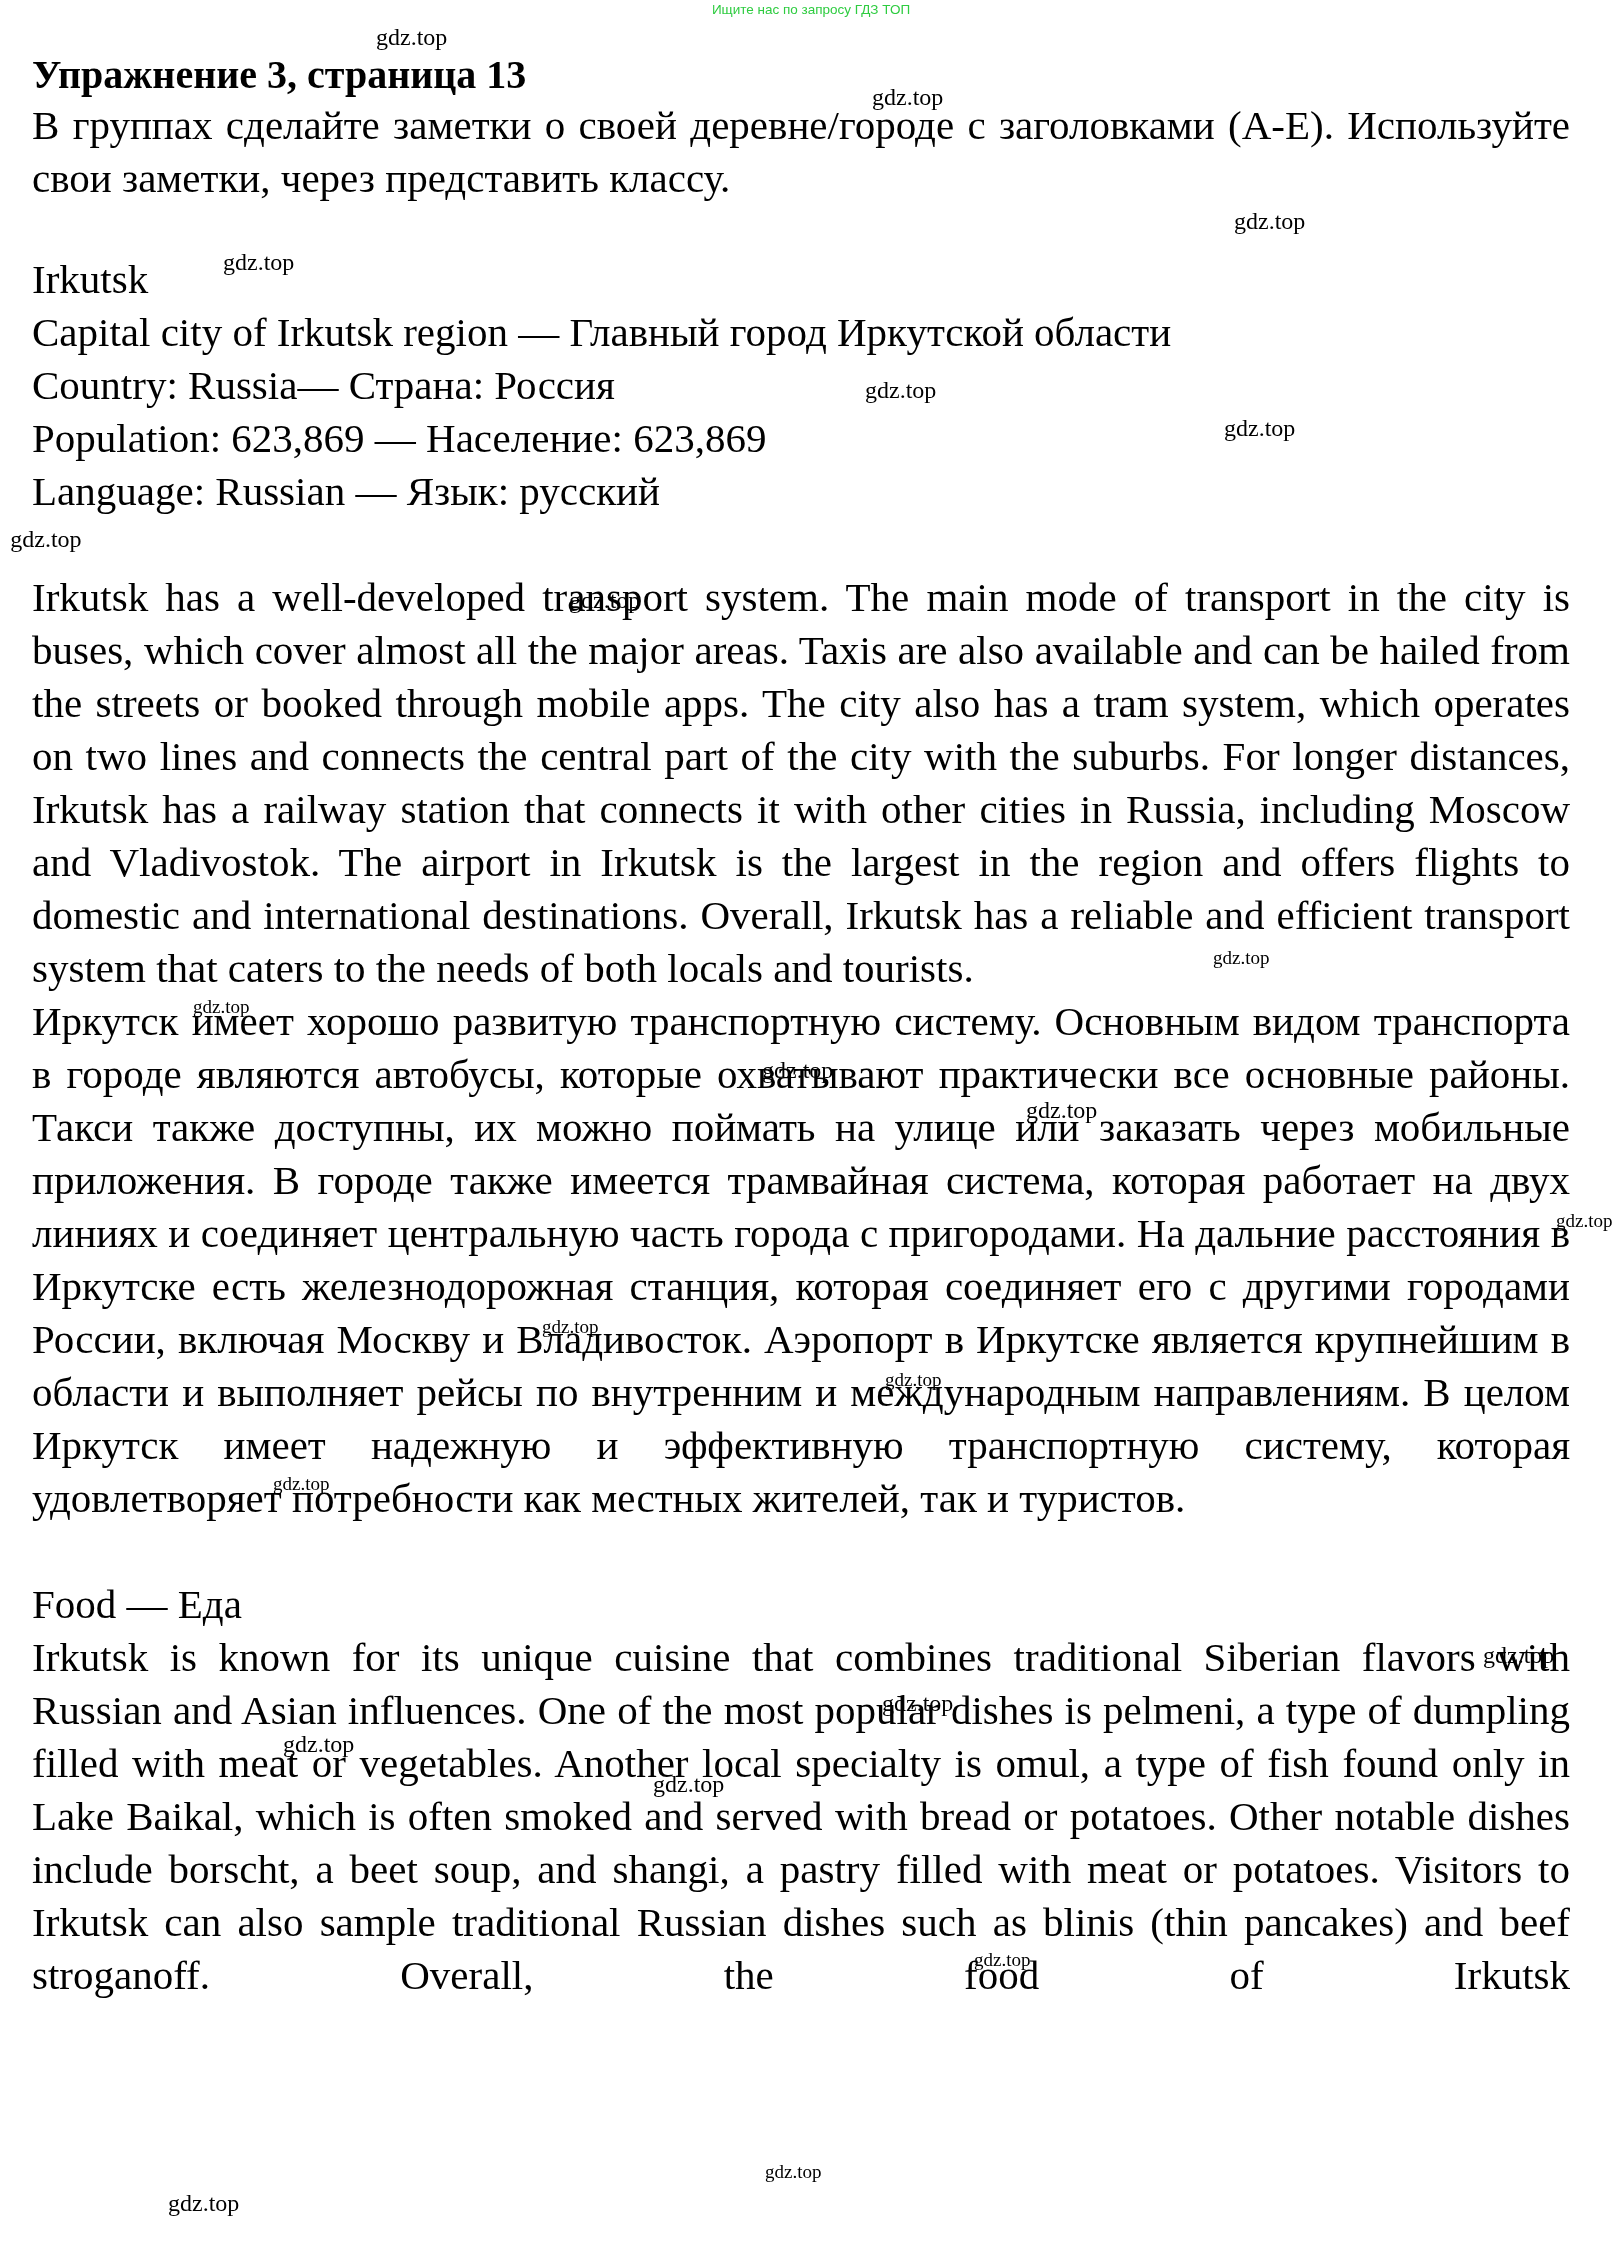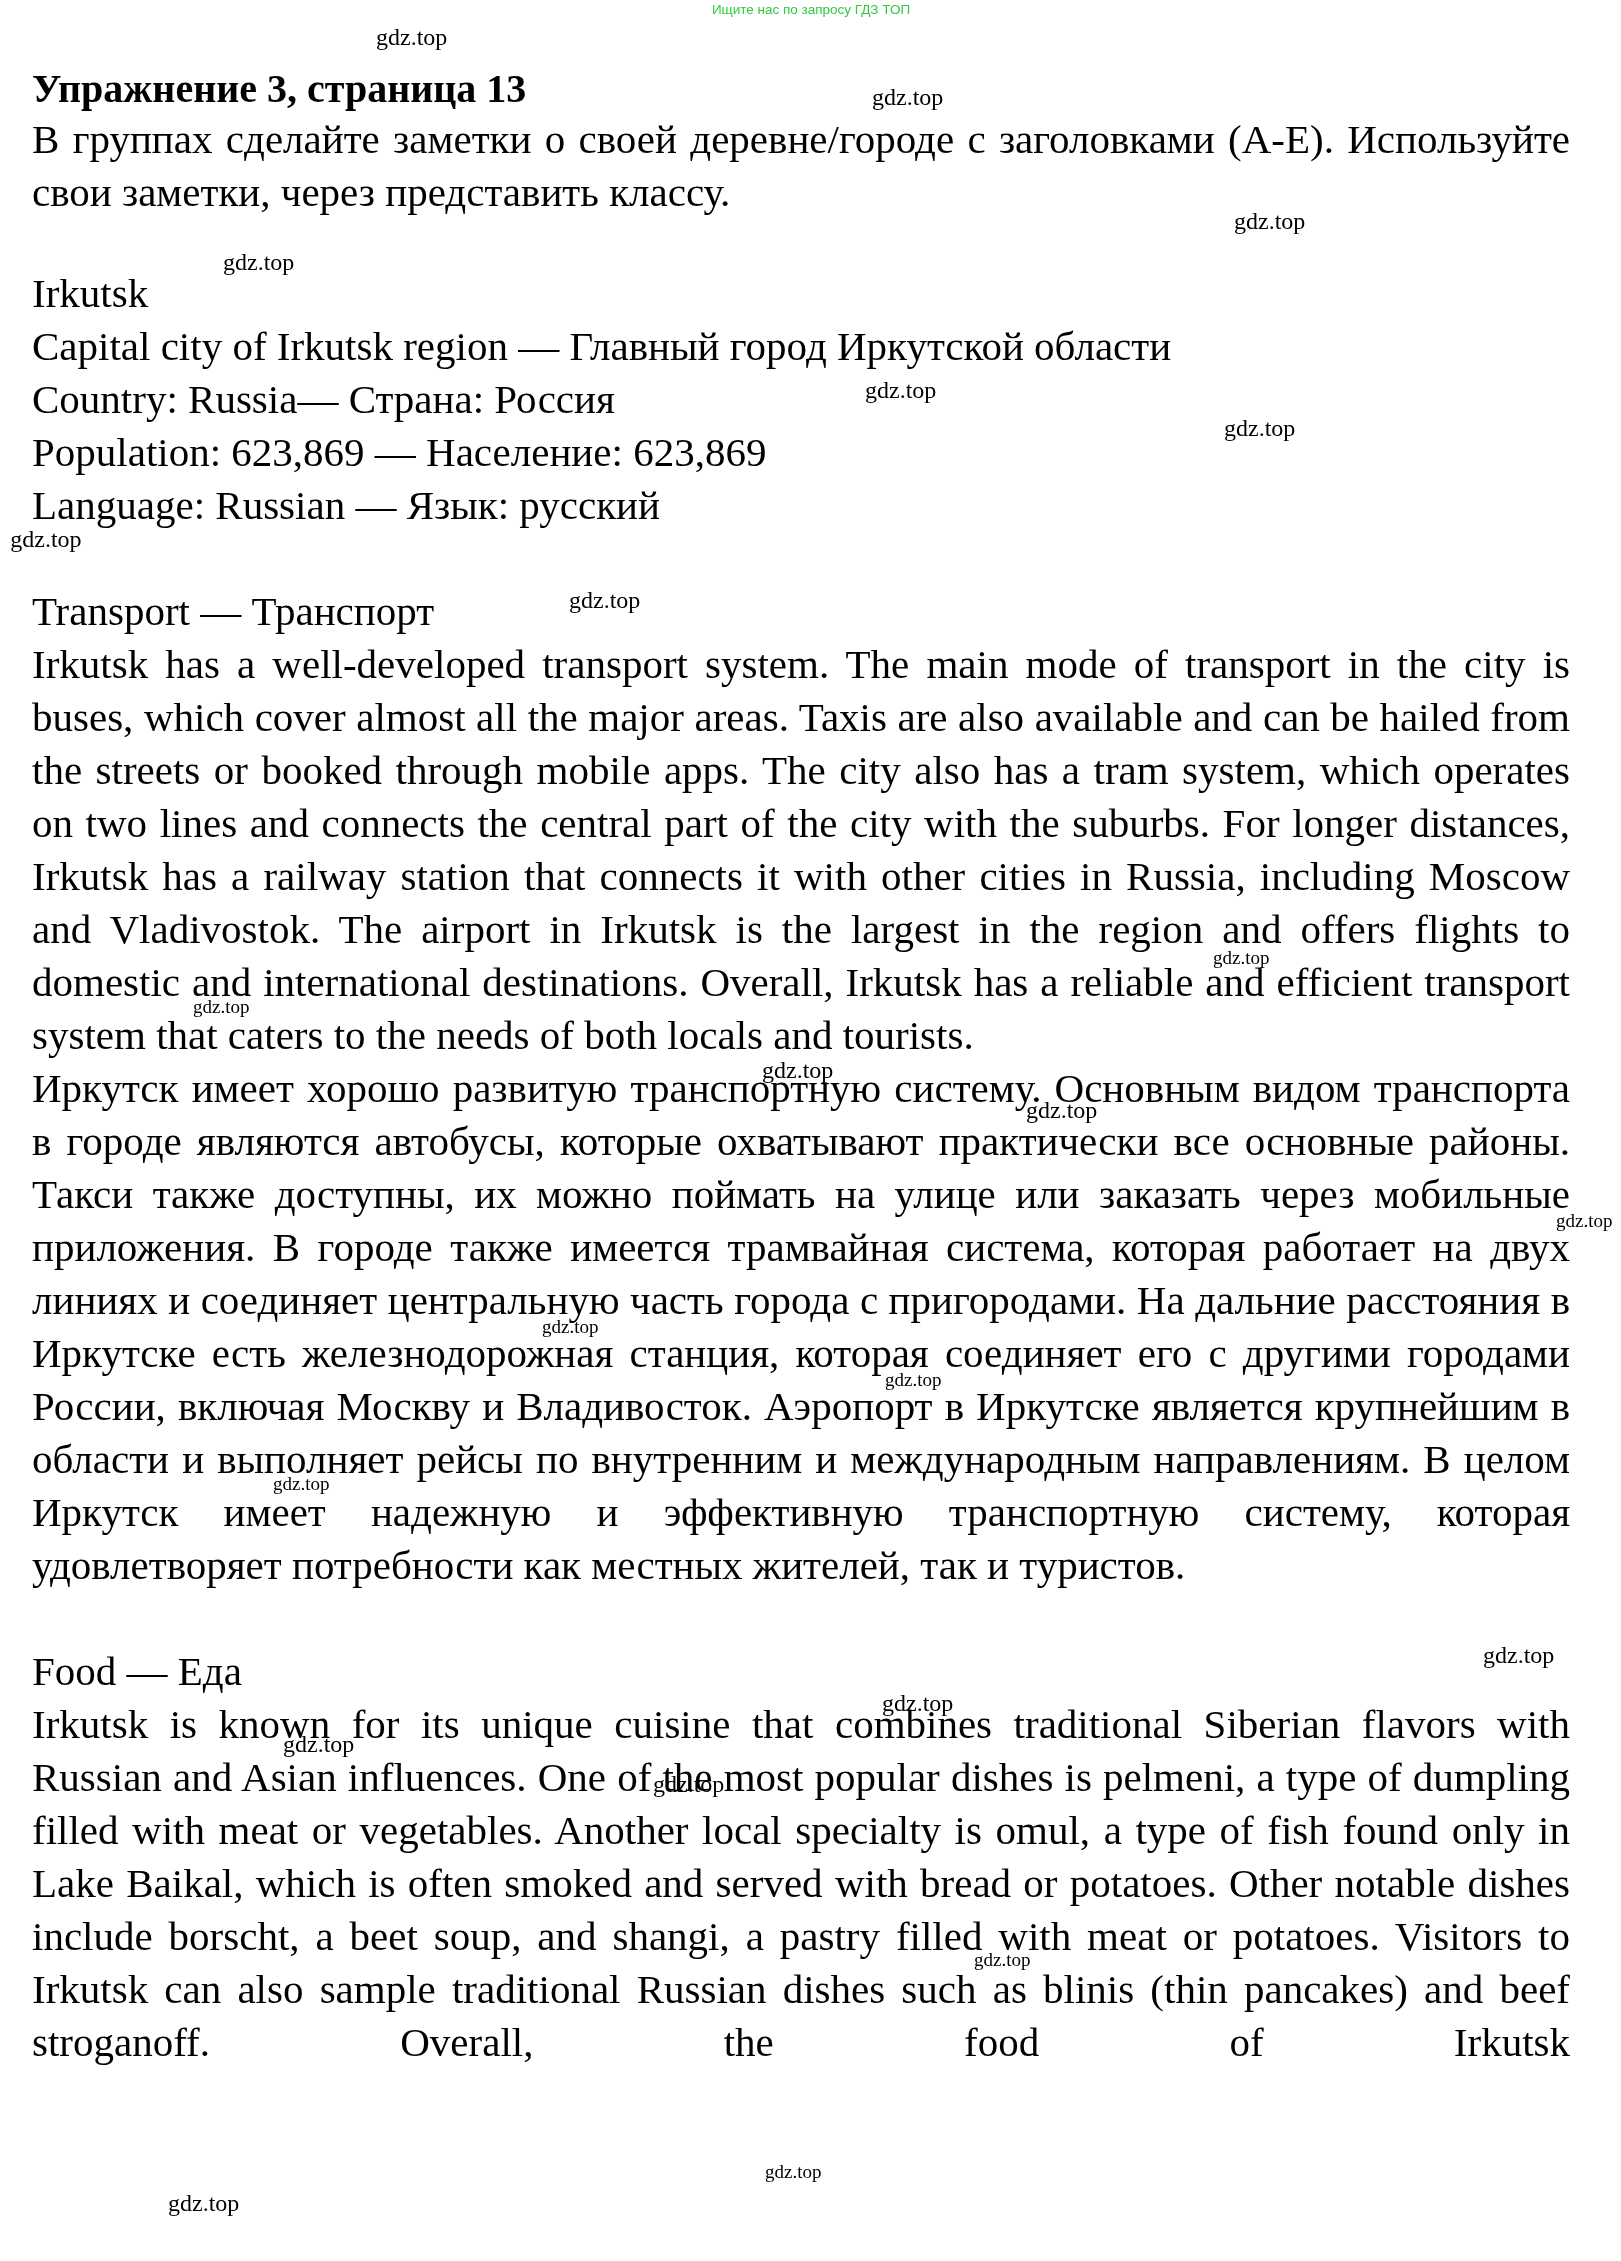--- a/index.html
+++ b/index.html
@@ -7,21 +7,21 @@
   .page { position: absolute; left: 0; top: 0; width: 1412px; height: 2261px; }
   .top-banner {
     position: absolute; left: 0; top: 1.6px; width: 1622px; text-align: center;
     font-family: "Liberation Sans", sans-serif; font-size: 13.5px; color: #2ecc40;
   }
   .footer {
     position: absolute; left: 0; top: 2240px; width: 1622px; text-align: center;
     font-family: "Liberation Sans", sans-serif; font-size: 13.5px; color: #4b1a7a;
   }
   .content {
-    position: absolute; left: 32px; top: 64px; width: 1538px;
+    position: absolute; left: 32px; top: 50px; width: 1538px;
     font-family: "Liberation Serif", serif; color: #000;
   }
   .title {
     font-family: "Liberation Serif", serif; font-weight: bold;
     font-size: 40px; line-height: 49px; margin: 0;
   }
   .text { font-size: 41px; line-height: 53px; margin: 0; }
   .justify { text-align: justify; text-align-last: left; }
   .task { margin-top: 0; }
   .gap-lg { height: 53px; }
@@ -50,21 +50,20 @@
     <p class="text">Irkutsk</p>
     <ul class="info">
       <li class="text">Capital city of Irkutsk region — Главный город Иркутской области</li>
       <li class="text">Country: Russia— Страна: Россия</li>
       <li class="text">Population: 623,869 — Население: 623,869</li>
       <li class="text">Language: Russian — Язык: русский</li>
     </ul>
 
     <div class="gap-lg"></div>
 
-    <h2 class="section-head">Transport — Транспорт</h2>
     <p class="text justify">Irkutsk has a well-developed transport system. The main mode of transport in the city is buses, which cover almost all the major areas. Taxis are also available and can be hailed from the streets or booked through mobile apps. The city also has a tram system, which operates on two lines and connects the central part of the city with the suburbs. For longer distances, Irkutsk has a railway station that connects it with other cities in Russia, including Moscow and Vladivostok. The airport in Irkutsk is the largest in the region and offers flights to domestic and international destinations. Overall, Irkutsk has a reliable and efficient transport system that caters to the needs of both locals and tourists.</p>
     <p class="text justify">Иркутск имеет хорошо развитую транспортную систему. Основным видом транспорта в городе являются автобусы, которые охватывают практически все основные районы. Такси также доступны, их можно поймать на улице или заказать через мобильные приложения. В городе также имеется трамвайная система, которая работает на двух линиях и соединяет центральную часть города с пригородами. На дальние расстояния в Иркутске есть железнодорожная станция, которая соединяет его с другими городами России, включая Москву и Владивосток. Аэропорт в Иркутске является крупнейшим в области и выполняет рейсы по внутренним и международным направлениям. В целом Иркутск имеет надежную и эффективную транспортную систему, которая удовлетворяет потребности как местных жителей, так и туристов.</p>
 
     <div class="gap-lg"></div>
 
     <h2 class="section-head">Food — Еда</h2>
     <p class="text justify" style="text-align-last: justify;">Irkutsk is known for its unique cuisine that combines traditional Siberian flavors with Russian and Asian influences. One of the most popular dishes is pelmeni, a type of dumpling filled with meat or vegetables. Another local specialty is omul, a type of fish found only in Lake Baikal, which is often smoked and served with bread or potatoes. Other notable dishes include borscht, a beet soup, and shangi, a pastry filled with meat or potatoes. Visitors to Irkutsk can also sample traditional Russian dishes such as blinis (thin pancakes) and beef stroganoff. Overall, the food of Irkutsk</p>
   </div>
 
   <span class="wm" style="left:376px;top:24px;">gdz.top</span>

